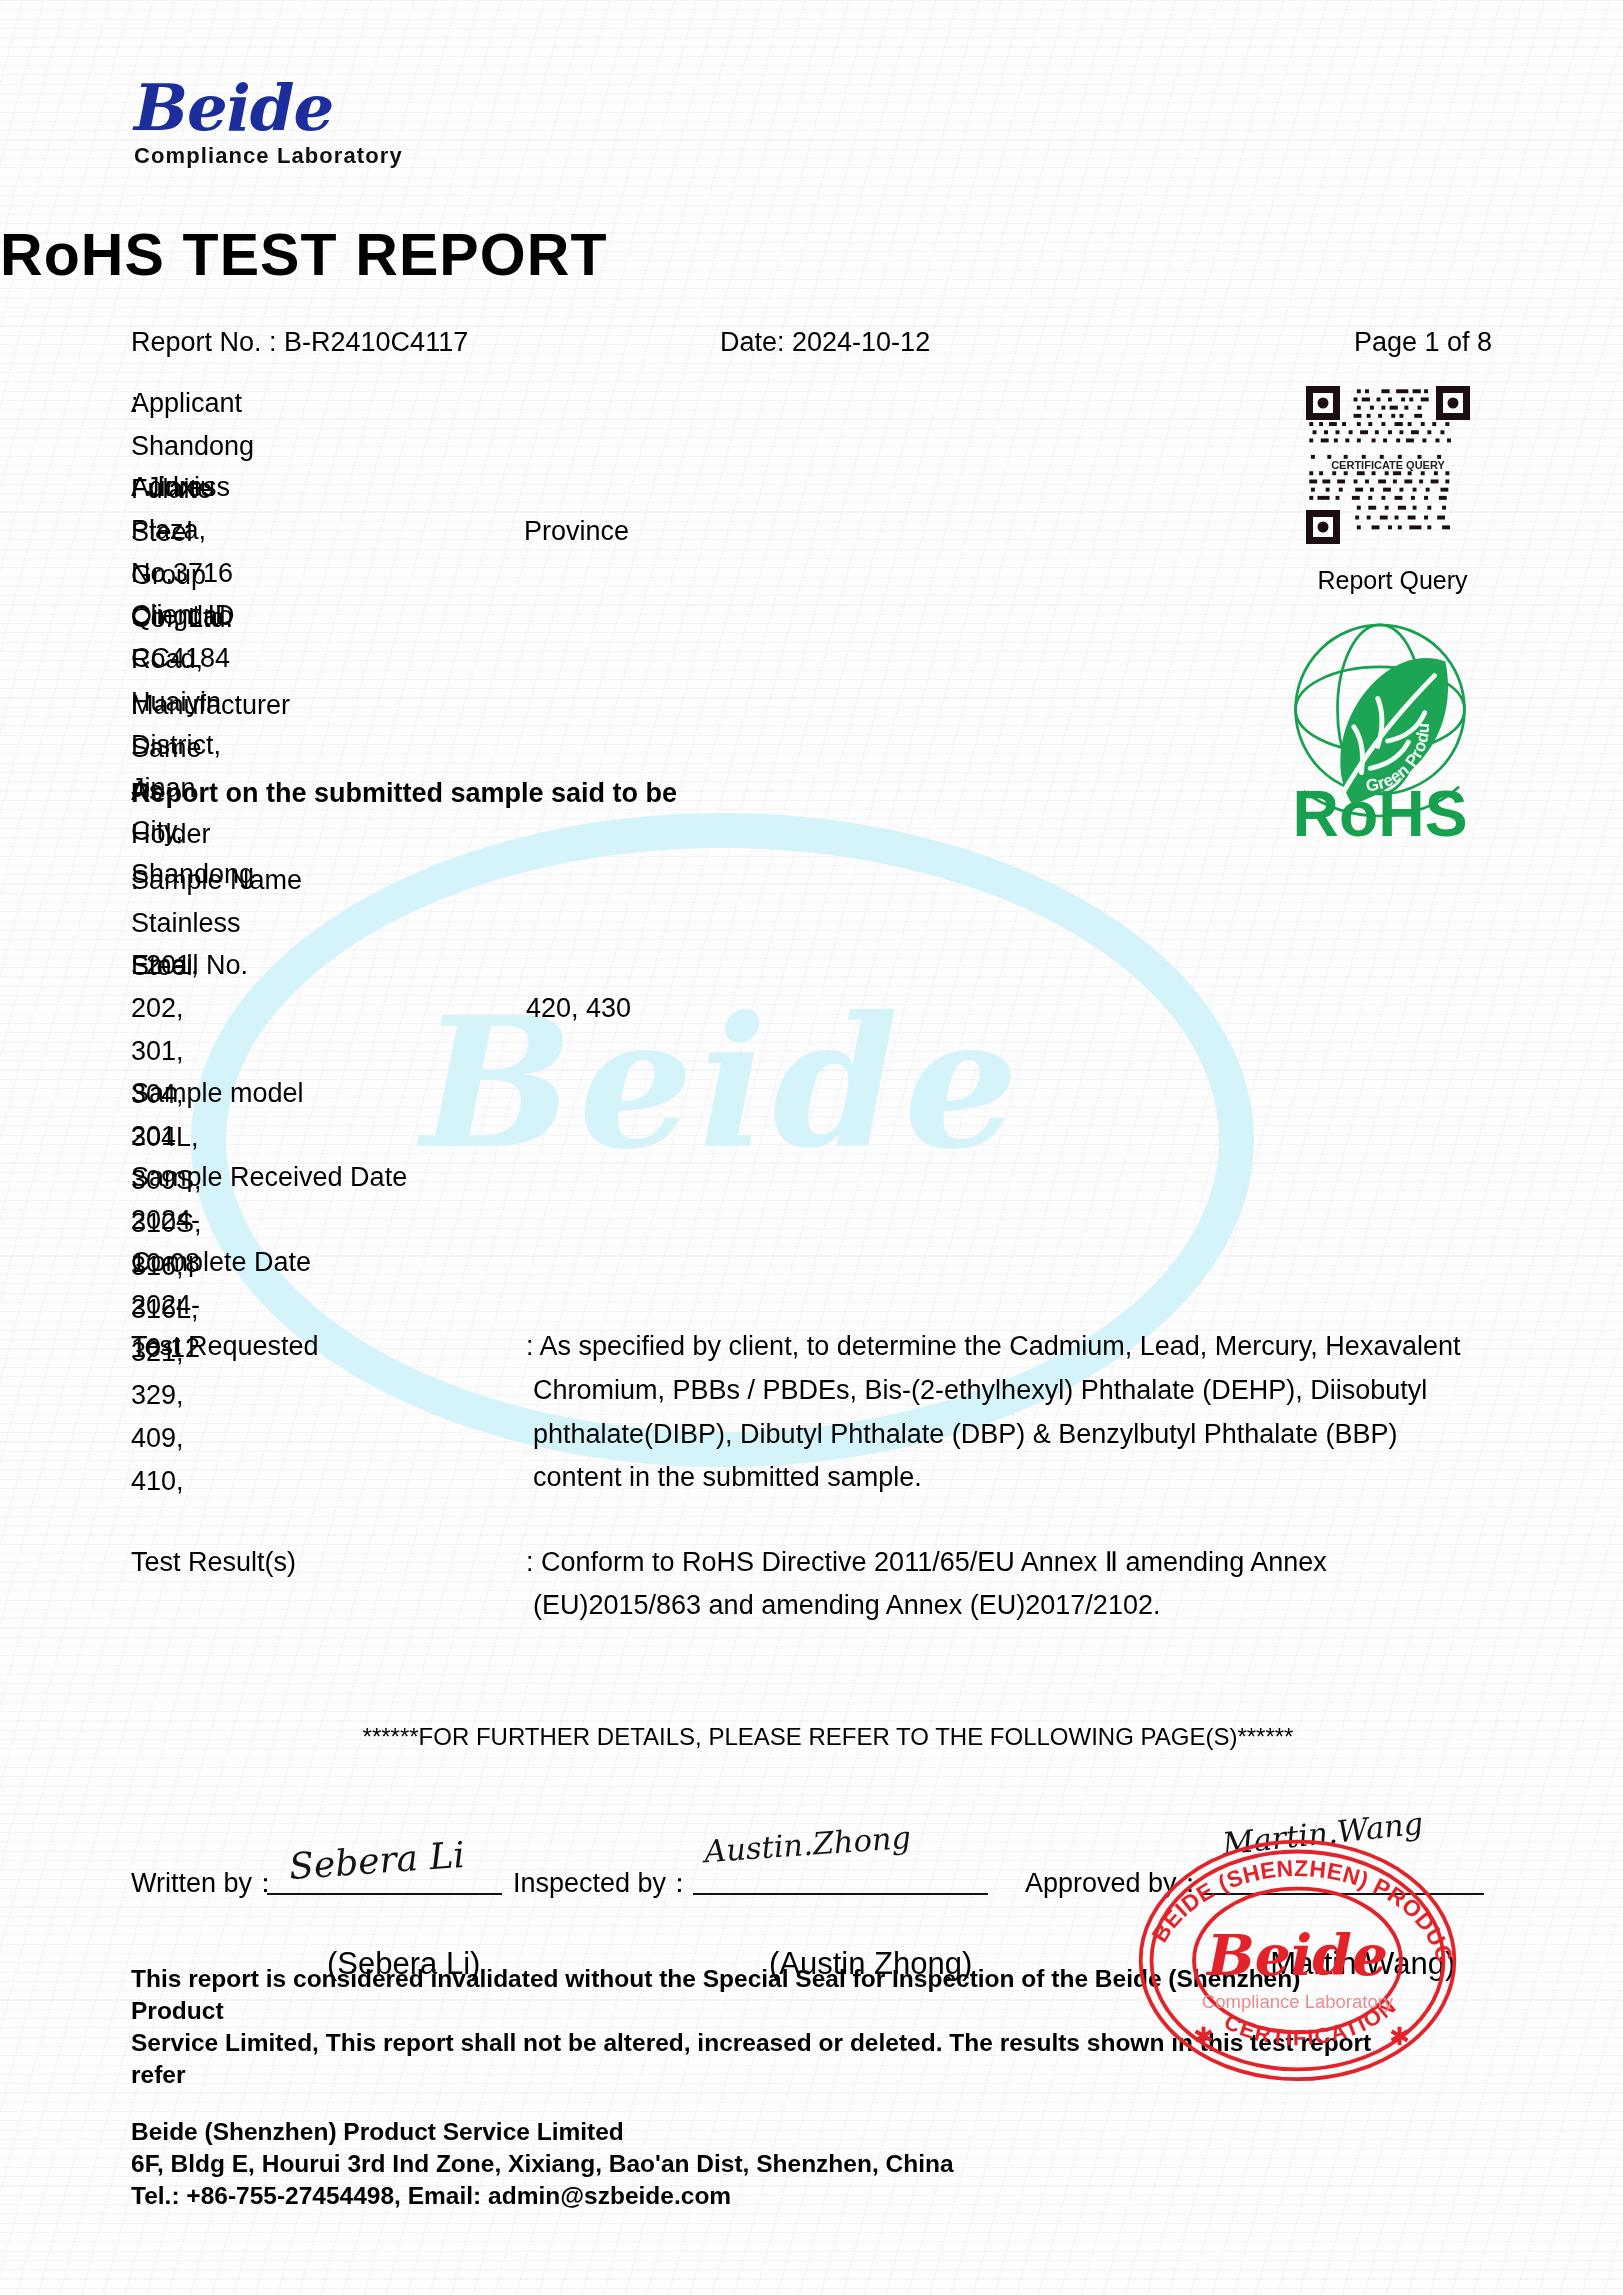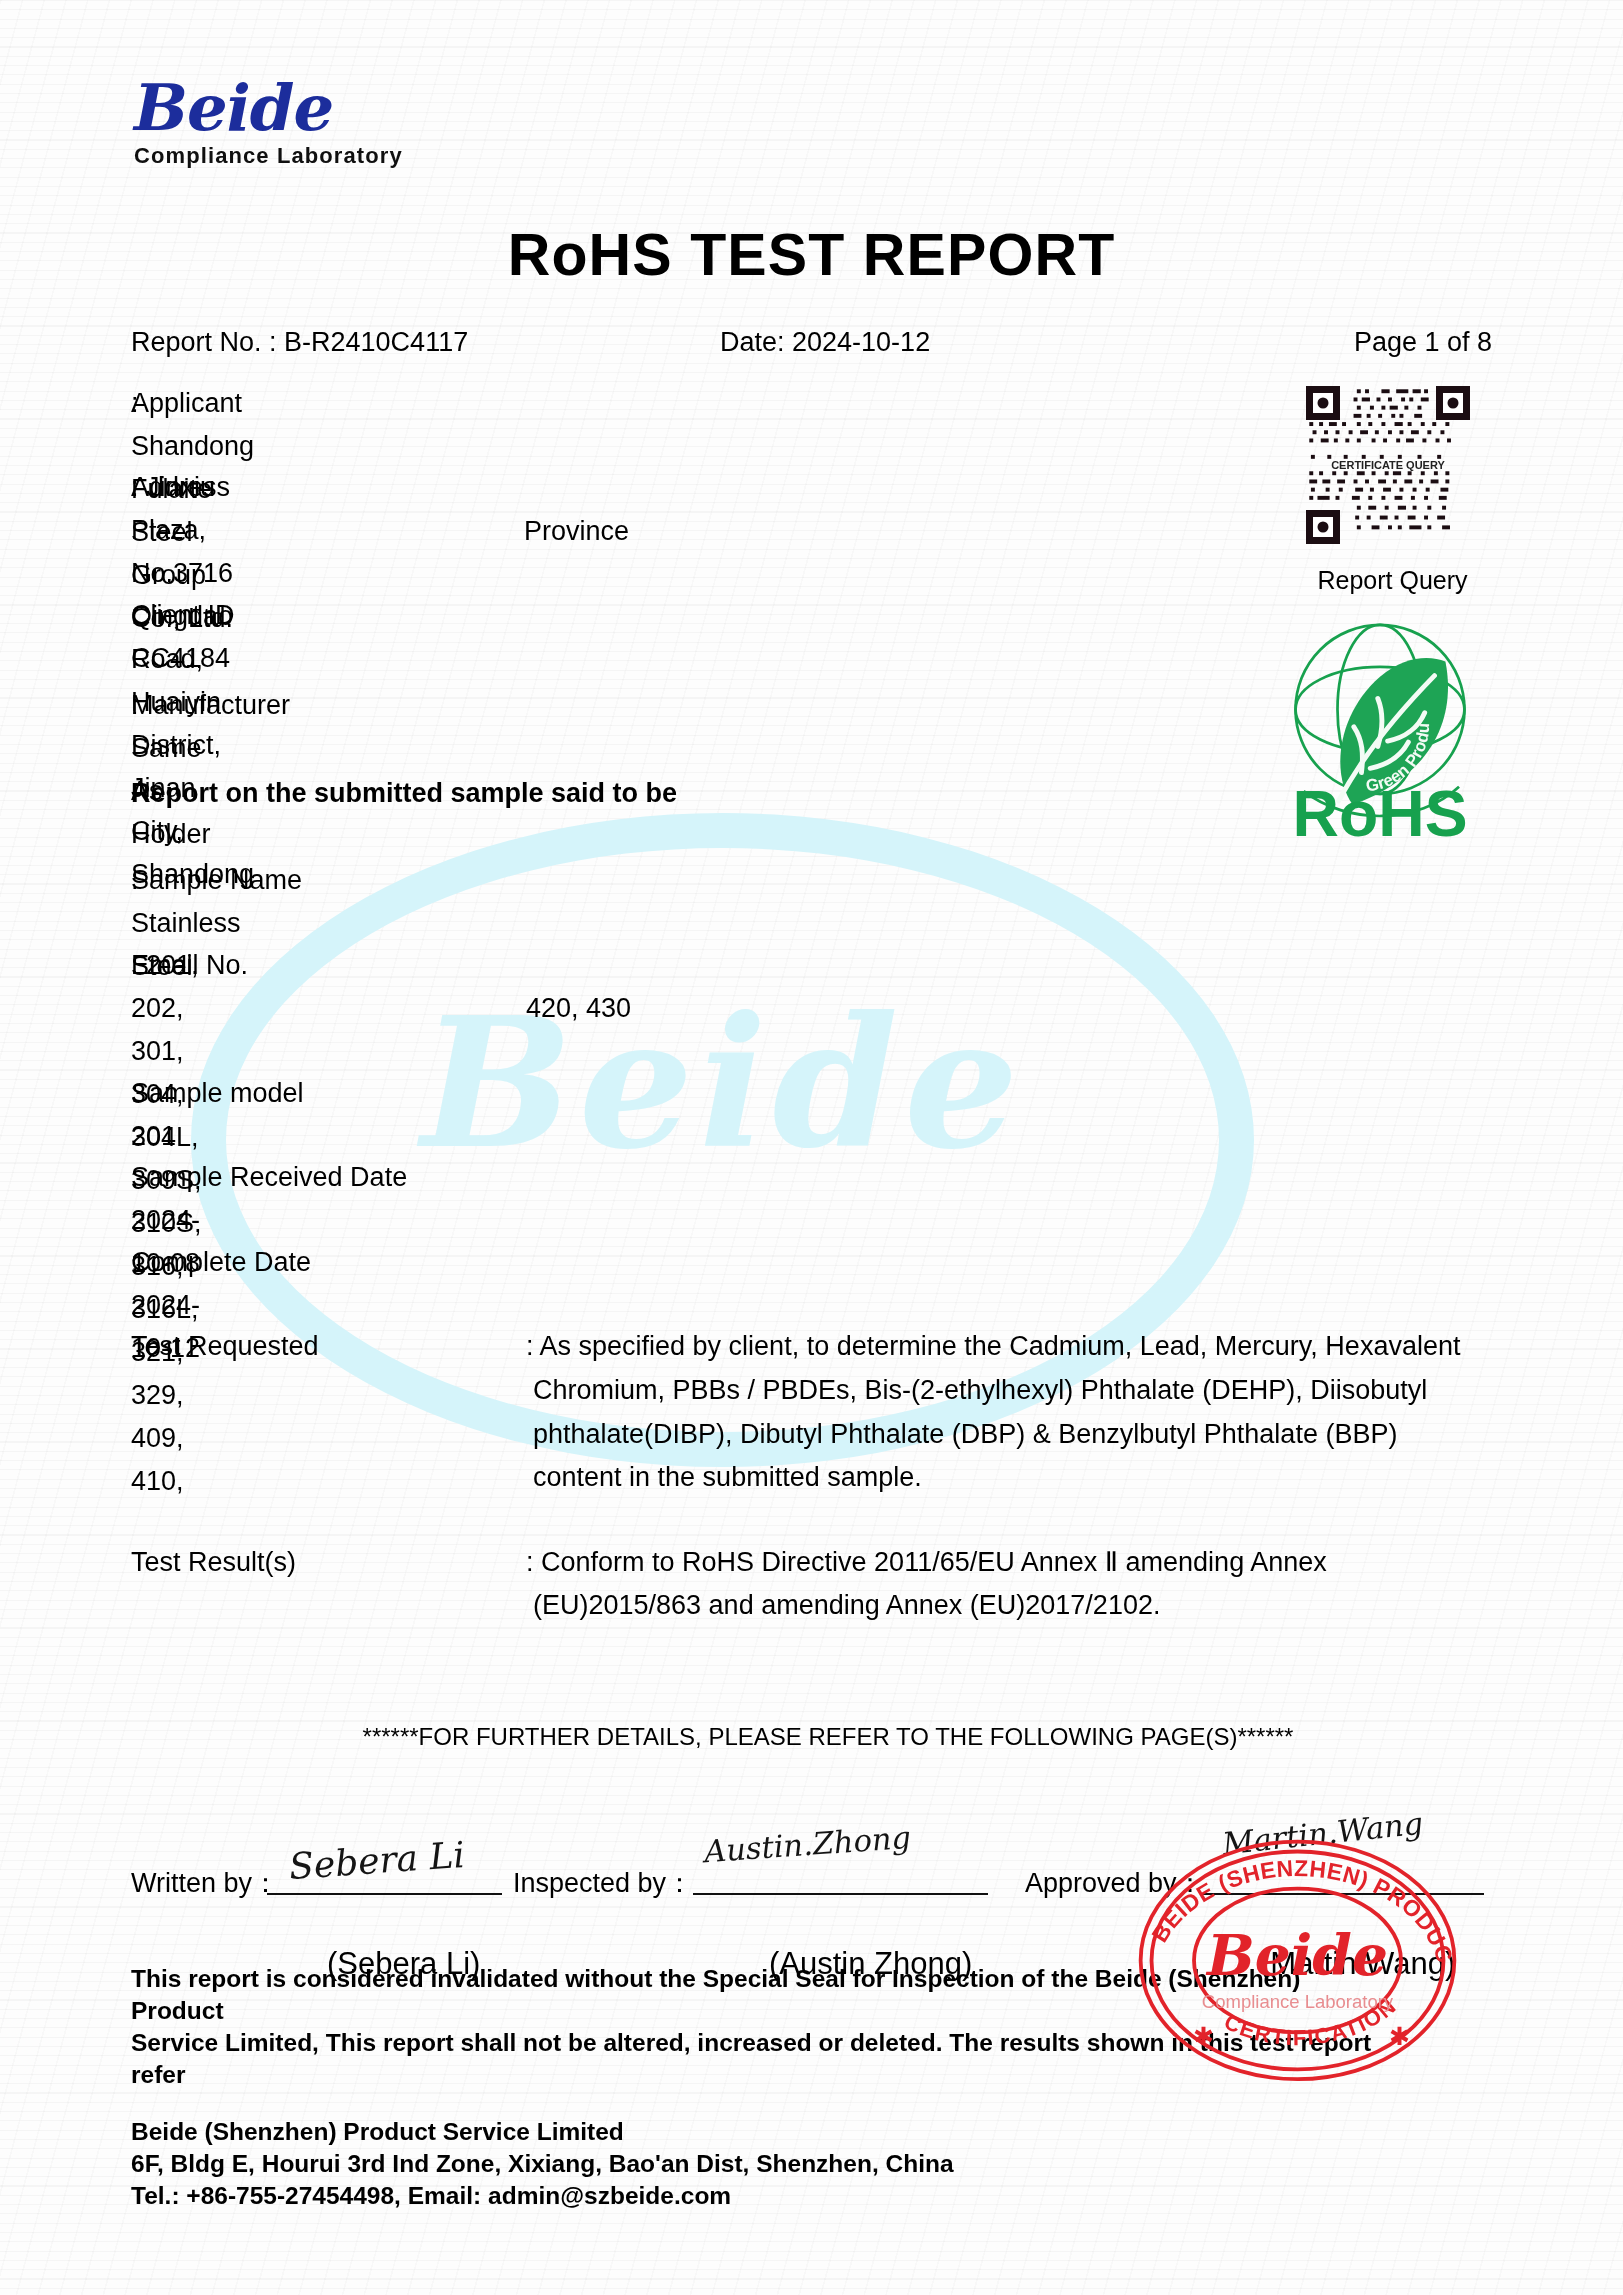--- a/index.html
+++ b/index.html
@@ -37,21 +37,21 @@
   #page{position:relative;z-index:2;width:1623px;height:2295px;}
 
   
   #logo{position:absolute;left:134px;top:76px;}
   #logo .brand{font-family:"DejaVu Serif",serif;font-style:italic;font-weight:bold;
     font-size:64px;line-height:1;color:#1c2d9c;letter-spacing:-1.1px;}
   #logo .sub{margin-top:3.3px;font-size:22px;font-weight:bold;letter-spacing:1.1px;
     color:#101010;font-family:"Liberation Sans",sans-serif;}
 
   
-  #title{position:absolute;left:0;right:0;top:221px;text-align:center;
+  #title{position:absolute;left:0;right:0;top:221px;
     font-size:59px;font-weight:bold;letter-spacing:1.1px;
     font-family:"Liberation Sans",sans-serif;}
 
   
   #meta{position:absolute;left:131px;right:131px;top:327px;height:33px;font-size:27px;}
   #meta .rno{position:absolute;left:0;top:0;}
   #meta .date{position:absolute;left:589px;top:0;}
   #meta .page{position:absolute;right:0;top:0;}
 
   

